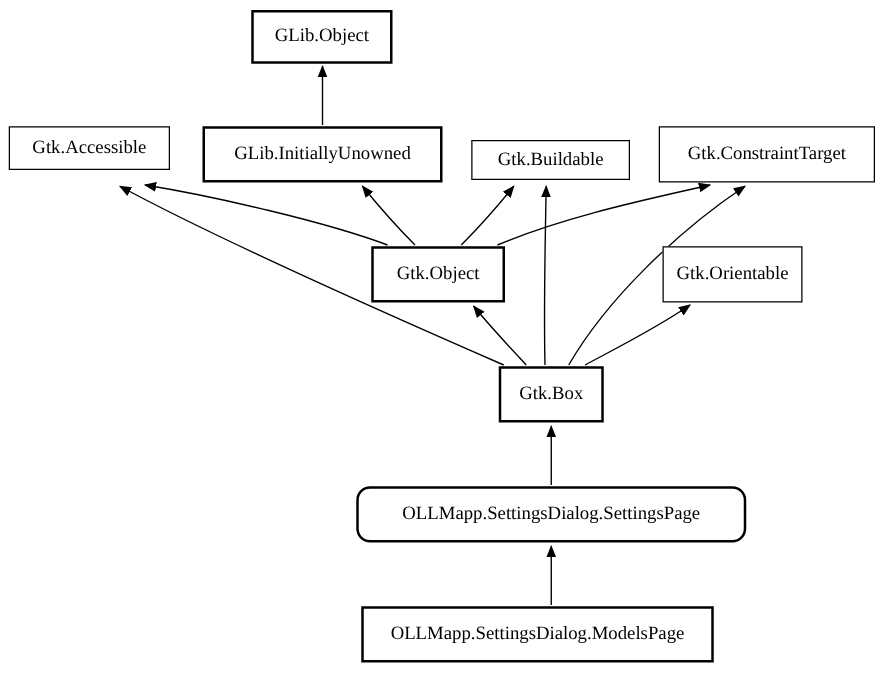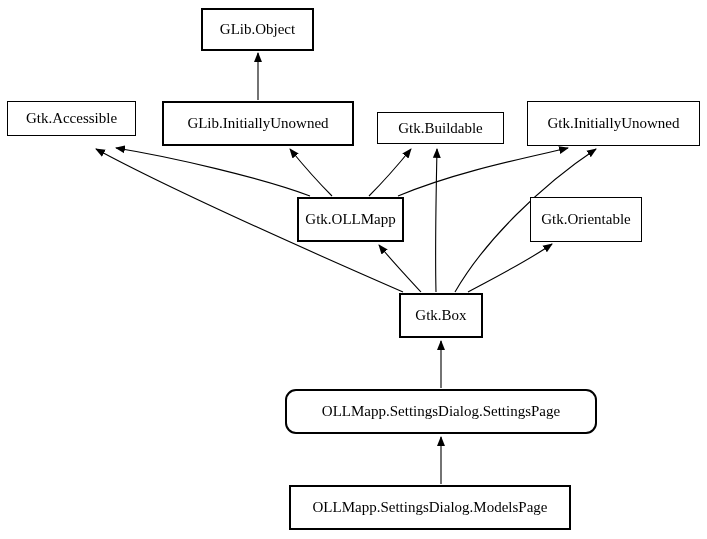--- a/index.html
+++ b/index.html
@@ -68,20 +68,20 @@
         <path d="M 468 292 C 494 278 526 262 552 244" class="edge" stroke="#000000" marker-end="url(#arrow)"></path>
         <path d="M 441 388 L 441 341" class="edge" stroke="#000000" marker-end="url(#arrow)"></path>
         <path d="M 441 484 L 441 437" class="edge" stroke="#000000" marker-end="url(#arrow)"></path>
       </g>
   </svg>
   <div>
       <div class="node bold" style="left: 201px; top: 8px; width: 113px; height: 43px;">GLib.Object</div>
       <div class="node" style="left: 7px; top: 101px; width: 129px; height: 35px;">Gtk.Accessible</div>
       <div class="node bold" style="left: 162px; top: 101px; width: 192px; height: 45px;">GLib.InitiallyUnowned</div>
       <div class="node" style="left: 377px; top: 112px; width: 127px; height: 32px;">Gtk.Buildable</div>
-      <div class="node" style="left: 527px; top: 101px; width: 173px; height: 45px;">Gtk.InitiallyUnowned</div>
-      <div class="node bold" style="left: 297px; top: 197px; width: 107px; height: 45px;">Gtk.OLLMapp</div>
+      <div class="node" style="left: 527px; top: 101px; width: 173px; height: 45px;">Gtk.ConstraintTarget</div>
+      <div class="node bold" style="left: 297px; top: 197px; width: 107px; height: 45px;">Gtk.Object</div>
       <div class="node" style="left: 530px; top: 197px; width: 112px; height: 45px;">Gtk.Orientable</div>
       <div class="node bold" style="left: 399px; top: 293px; width: 84px; height: 45px; text-align: center;">Gtk.Box</div>
       <div class="node bold" style="left: 285px; top: 389px; width: 312px; height: 45px; border-radius: 11px;">OLLMapp.SettingsDialog.SettingsPage</div>
       <div class="node bold" style="left: 289px; top: 485px; width: 282px; height: 45px;">OLLMapp.SettingsDialog.ModelsPage</div>
     </div>
 </div>
 
 </body></html>

